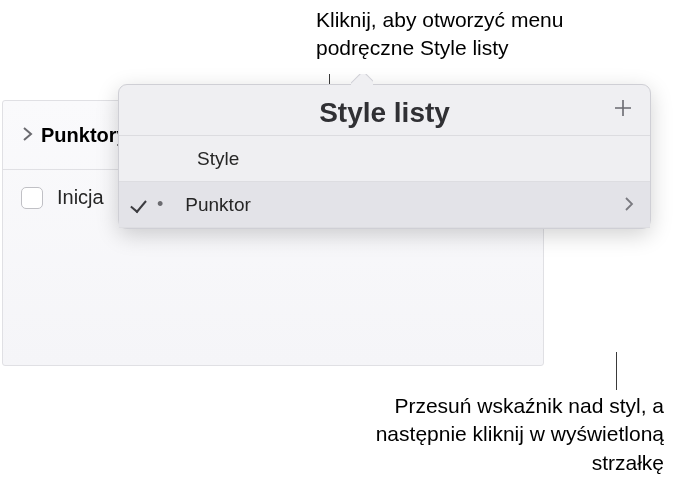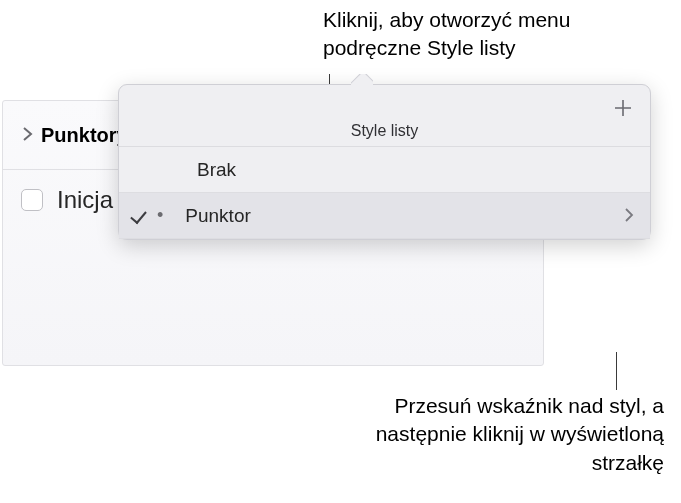--- a/index.html
+++ b/index.html
@@ -16,21 +16,21 @@
     }
 
     .annotation {
       position: absolute;
       font-size: 21px;
       line-height: 1.35;
       color: #000;
     }
     .annotation-top {
       top: 6px;
-      left: 323px;
+      left: 316px;
       width: 340px;
     }
     .annotation-bottom {
       top: 392px;
       left: 364px;
       width: 300px;
       text-align: right;
     }
 
     
@@ -121,21 +121,21 @@
       padding: 16px 18px;
     }
     .checkbox {
       width: 22px; height: 22px;
       border: 1px solid #c0c0c5;
       border-radius: 5px;
       background: #fff;
       margin-right: 14px;
     }
     .row2-label {
-      font-size: 24px;
+      font-size: 20px;
       color: #262626;
     }
 
     
     .popover {
       position: absolute;
       top: 84px;
       left: 118px;
       width: 533px;
       background: #efeff2;
@@ -165,24 +165,23 @@
     }
 
     .popover-header {
       display: flex;
       align-items: center;
       justify-content: center;
       position: relative;
       padding: 12px 0 6px;
     }
     .popover-title {
-      font-weight: 400;
-      font-size: 16px;
+      font-weight: 700;
+      font-size: 28px;
       color: #303034;
-      margin-top: 25px;
     }
 
     .plus-btn {
       position: absolute;
       right: 10px;
       top: 6px;
       width: 34px;
       height: 34px;
       display: flex;
       align-items: center;
@@ -280,21 +279,21 @@
   <div class="popover-header">
     <div class="popover-title">Style listy</div>
     <div class="plus-btn">
       <svg width="22" height="22" viewBox="0 0 22 22">
           <path d="M11 3 V19 M3 11 H19" stroke="#6a6a70" stroke-width="1.6" fill="none"></path>
         </svg>
     </div>
   </div>
   <div class="popover-list">
     <div class="popover-item">
-      <span class="item-text">Brak</span>
+      <span class="item-text">Style</span>
     </div>
     <div class="popover-item selected">
       <span class="disc">•</span>
       <span class="item-text">Punktor</span>
       <span class="detail-chev">
         <svg width="10" height="14" viewBox="0 0 10 14">
             <path d="M2 1 L8 7 L2 13" fill="none" stroke="#7a7a80" stroke-width="1.8"></path>
           </svg>
       </span>
     </div>

